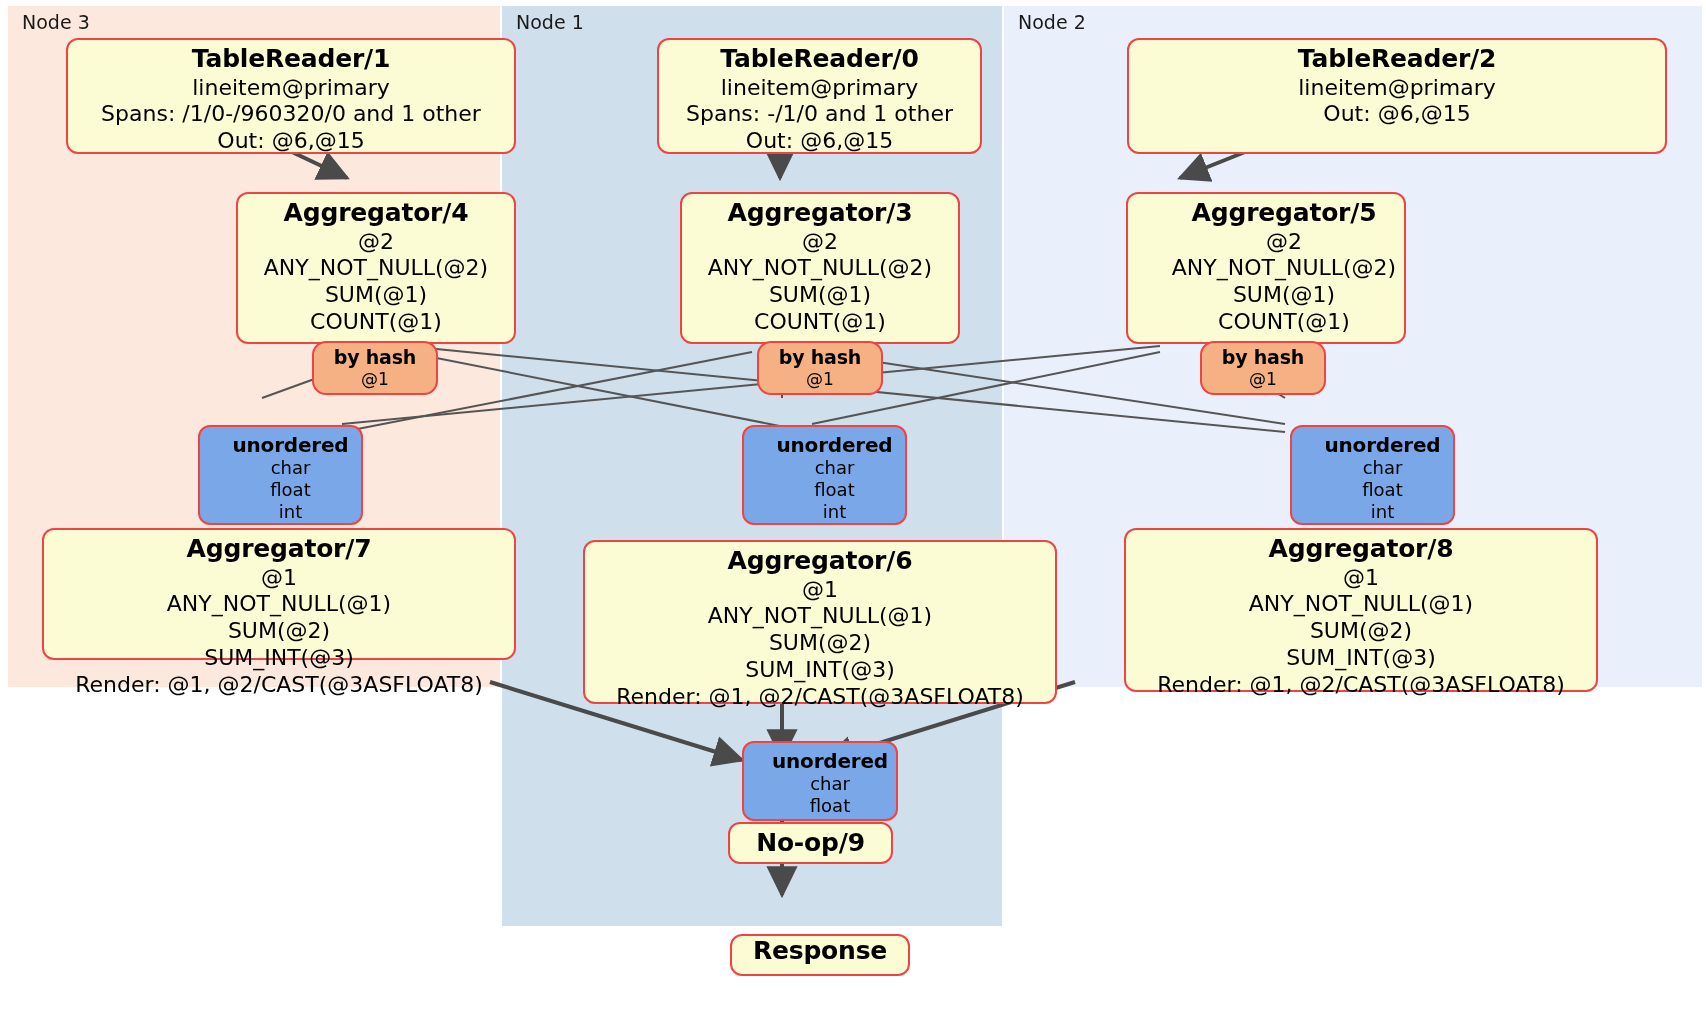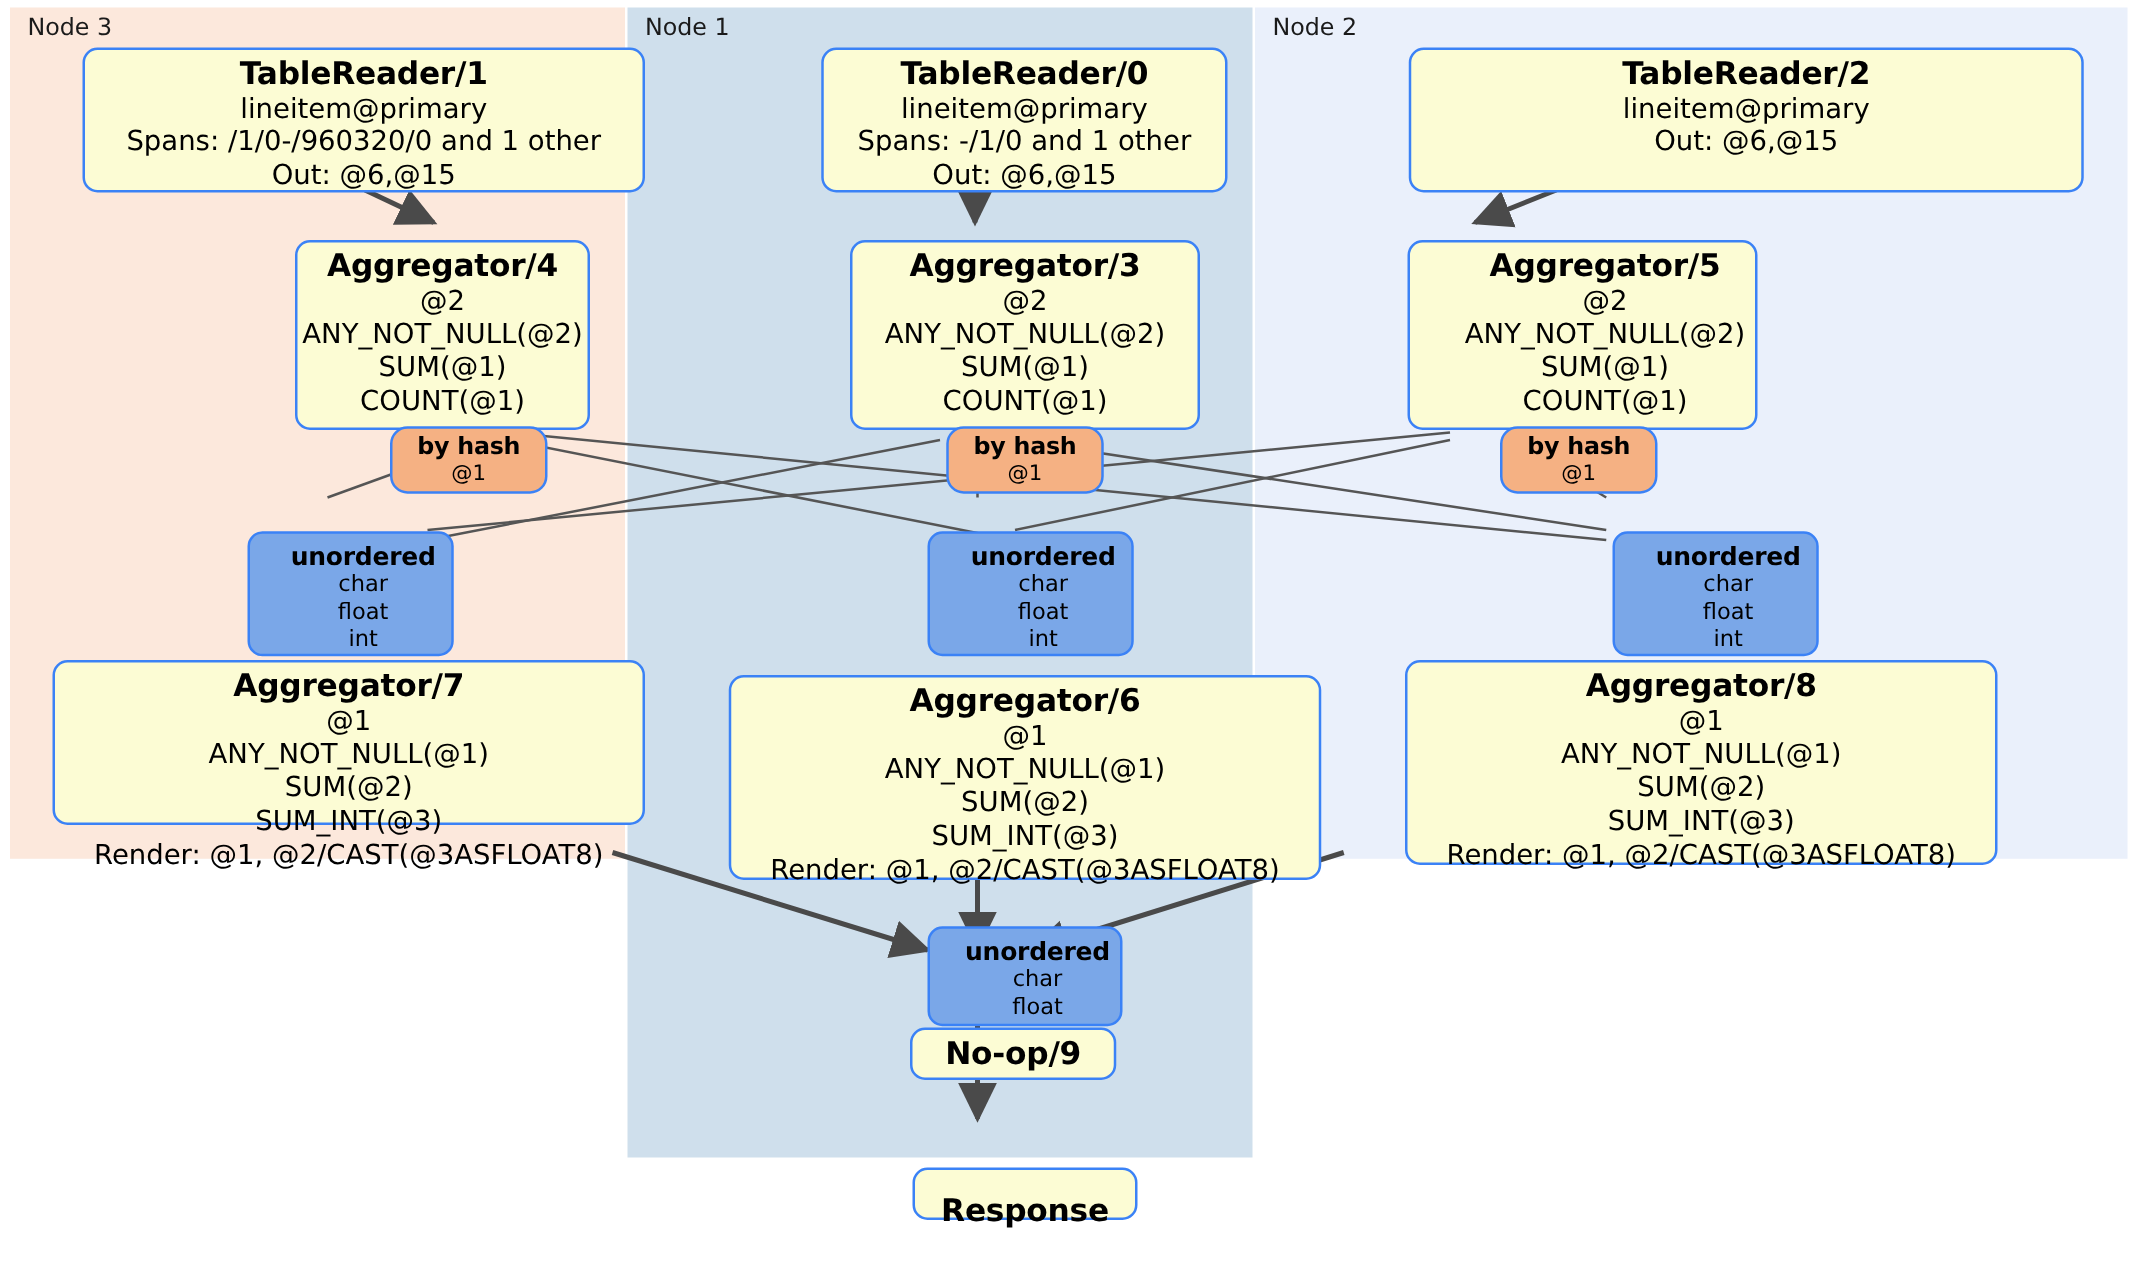--- a/index.html
+++ b/index.html
@@ -31,21 +31,21 @@
   svg.edges {
     position: absolute;
     left: 0; top: 0;
     width: 1706px;
     height: 1016px;
     pointer-events: none;
   }
   .box {
     position: absolute;
     box-sizing: border-box;
-    border: 2px solid #3b82f6;
+    border: 2px solid #ef4444;
     border-radius: 12px;
     text-align: center;
     line-height: 1.22;
     color: #000;
     padding-top: 4px;
   }
   .box.proc {
     background: #fcfcd4;
   }
   .box.router-hash {
@@ -134,21 +134,21 @@
     <span class="t2">Spans: -/1/0 and 1 other</span>
     <span class="t2">Out: @6,@15</span>
   </div>
 
   <div class="box proc" style="left:1127px; top:38px; width:540px; height:116px;">
     <span class="t1">TableReader/2</span>
     <span class="t2">lineitem@primary</span>
     <span class="t2">Out: @6,@15</span>
   </div>
 
-  <div class="box proc" style="left:236px; top:192px; width:236px; height:152px;">
+  <div class="box proc" style="left:236px; top:192px; width:280px; height:152px;">
     <span class="t1">Aggregator/4</span>
     <span class="t2">@2</span>
     <span class="t2">ANY_NOT_NULL(@2)</span>
     <span class="t2">SUM(@1)</span>
     <span class="t2">COUNT(@1)</span>
   </div>
 
   <div class="box proc" style="left:680px; top:192px; width:280px; height:152px;">
     <span class="t1">Aggregator/3</span>
     <span class="t2">@2</span>
@@ -227,17 +227,17 @@
   <div class="box router-unordered" style="left:742px; top:741px; width:156px; height:80px; padding-top:6px;">
     <span class="t1">unordered</span>
     <span class="t2">char</span>
     <span class="t2">float</span>
   </div>
 
   <div class="box proc small" style="left:728px; top:822px; width:165px; height:42px; padding-top:4px;">
     <span class="t1">No-op/9</span>
   </div>
 
-  <div class="box proc small" style="left:730px; top:934px; width:180px; height:42px; padding-top:18px;">
+  <div class="box proc small" style="left:730px; top:934px; width:180px; height:42px; padding-top:0;">
     <span class="t1">Response</span>
   </div>
 
 </div>
 
 </body></html>

